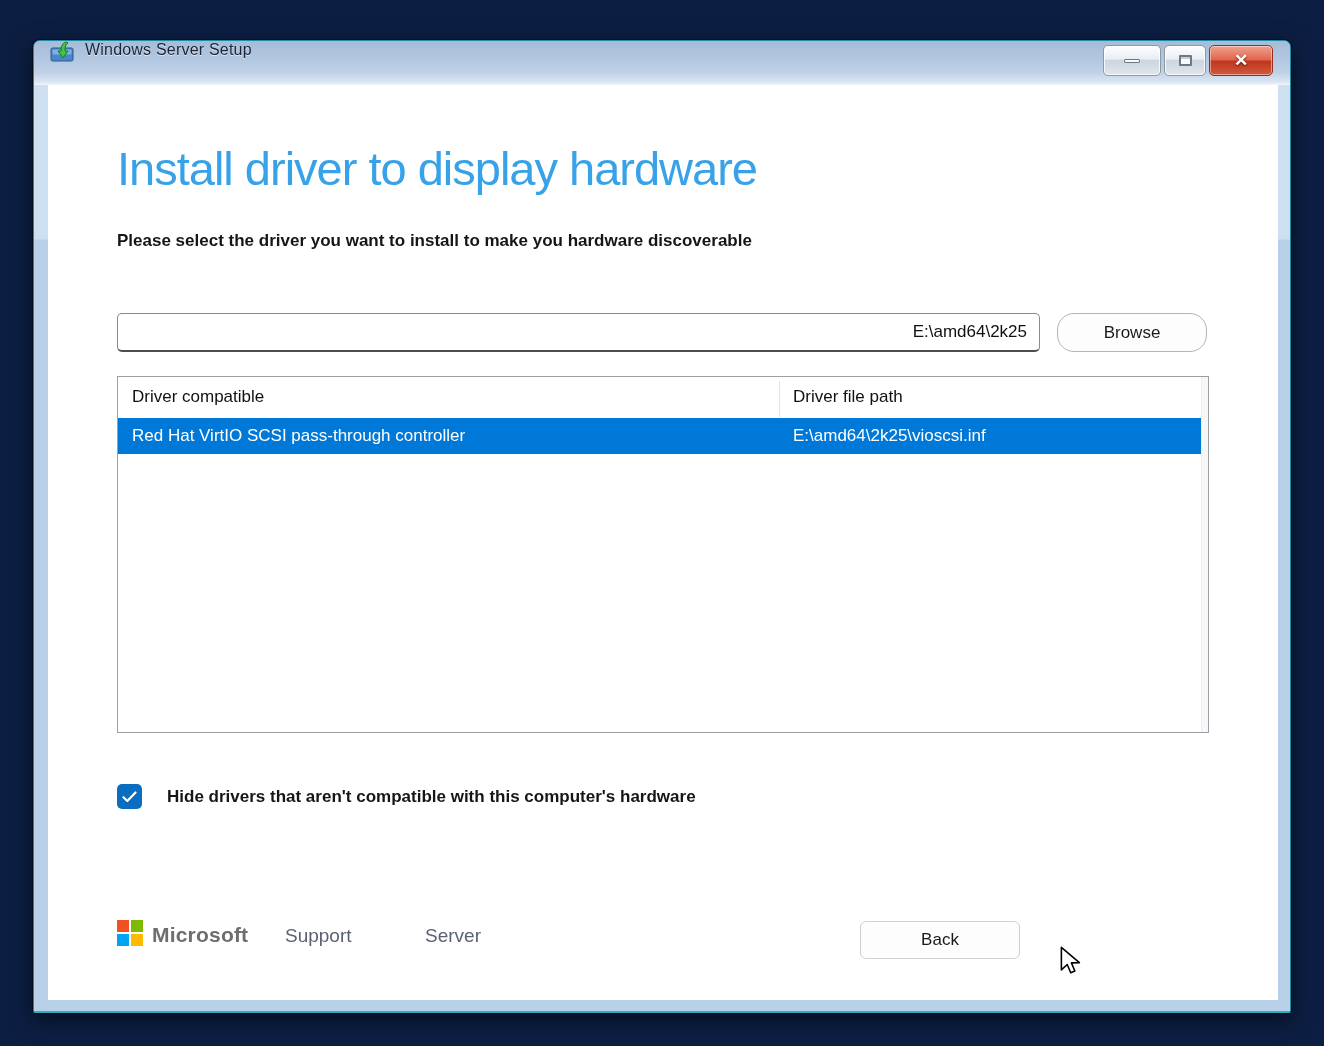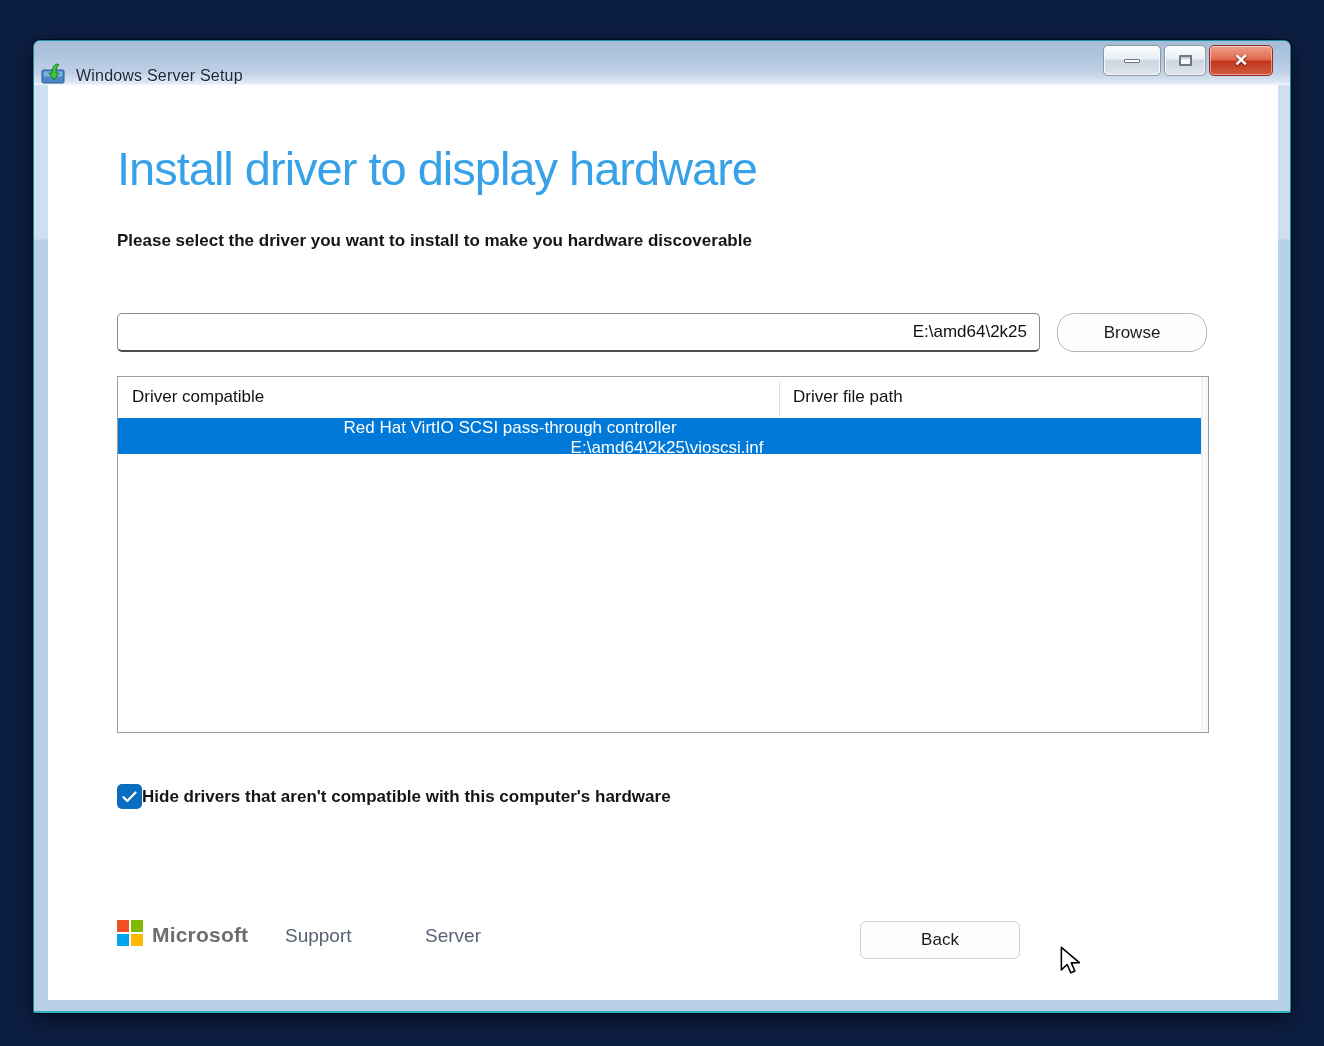--- a/index.html
+++ b/index.html
@@ -18,22 +18,22 @@
     border-bottom:2px solid #2ab0c0;
     box-shadow:0 0 0 1px rgba(0,0,0,.45), 0 6px 22px rgba(0,0,0,.55);
     overflow:hidden;
     background:linear-gradient(to bottom, #cddff1 0px, #cddff1 198px, #b9d0e9 199px, #b9d0e9 100%);
   }
 
   
   .titlebar {
     position:relative; height:44px;
     background:linear-gradient(to bottom, #a5bcd8 0%, #b0c5df 35%, #c0d1e7 72%, #dde7f3 94%, #f2f6fb 100%);
-    display:flex; align-items:flex-end;
-    padding-left:7px;
+    display:flex; align-items:flex-start;
+    padding-left:16px;
   }
   .titlebar-icon { width:26px; height:22px; margin-right:9px; flex:none; }
   .title-text {
     font-size:16px; color:#1b2436; letter-spacing:.2px;
     text-shadow:0 1px 0 rgba(255,255,255,.6);
   }
   .win-controls { position:absolute; top:4px; right:17px; display:flex; gap:3px; }
   .win-btn {
     height:31px; border-radius:5px; border:1px solid #8e989f;
     background:linear-gradient(to bottom, #fdfeff 0%, #e9eef4 45%, #ccd6e0 50%, #dfe6ee 100%);
@@ -91,33 +91,32 @@
   }
   .thead { position:relative; height:40px; display:flex; align-items:center; }
   .col-sep { position:absolute; left:661px; top:4px; bottom:0; width:1px; background:#e2e2e2; }
   .th { font-size:17px; color:#111; }
   .th.c1 { padding-left:14px; width:661px; }
   .th.c2 { padding-left:14px; }
   .row-selected {
     position:absolute; left:0; top:41px; height:36px; width:1084px;
     background:#0078d7; color:#fff; display:flex; align-items:center;
     cursor:default;
-    flex-direction:column;
   }
   .td { font-size:17px; }
   .td.c1 { padding-left:14px; width:661px; }
   .td.c2 { padding-left:14px; }
 
   
   .check-row { position:absolute; left:69px; top:699px; display:flex; align-items:center; }
   .checkbox {
     width:25px; height:25px; border-radius:5px; background:#0b6dbf;
     display:flex; align-items:center; justify-content:center; flex:none; cursor:default;
   }
-  .check-label { margin-left:0; font-size:17px; font-weight:600; color:#161616; cursor:default; }
+  .check-label { margin-left:25px; font-size:17px; font-weight:600; color:#161616; cursor:default; }
 
   
   .ms-logo { position:absolute; left:69px; top:835px; width:27px; height:27px;
     display:grid; grid-template-columns:12px 12px; grid-template-rows:12px 12px; gap:2px; }
   .ms-logo i { display:block; }
   .brand { position:absolute; left:104px; top:838px; font-size:21px; font-weight:700; color:#6e6e6e; letter-spacing:.2px; }
   .footer-link { position:absolute; top:840px; font-size:19px; color:#596273; cursor:default; }
   .footer-link.support { left:237px; }
   .footer-link.legal { left:377px; }
 

